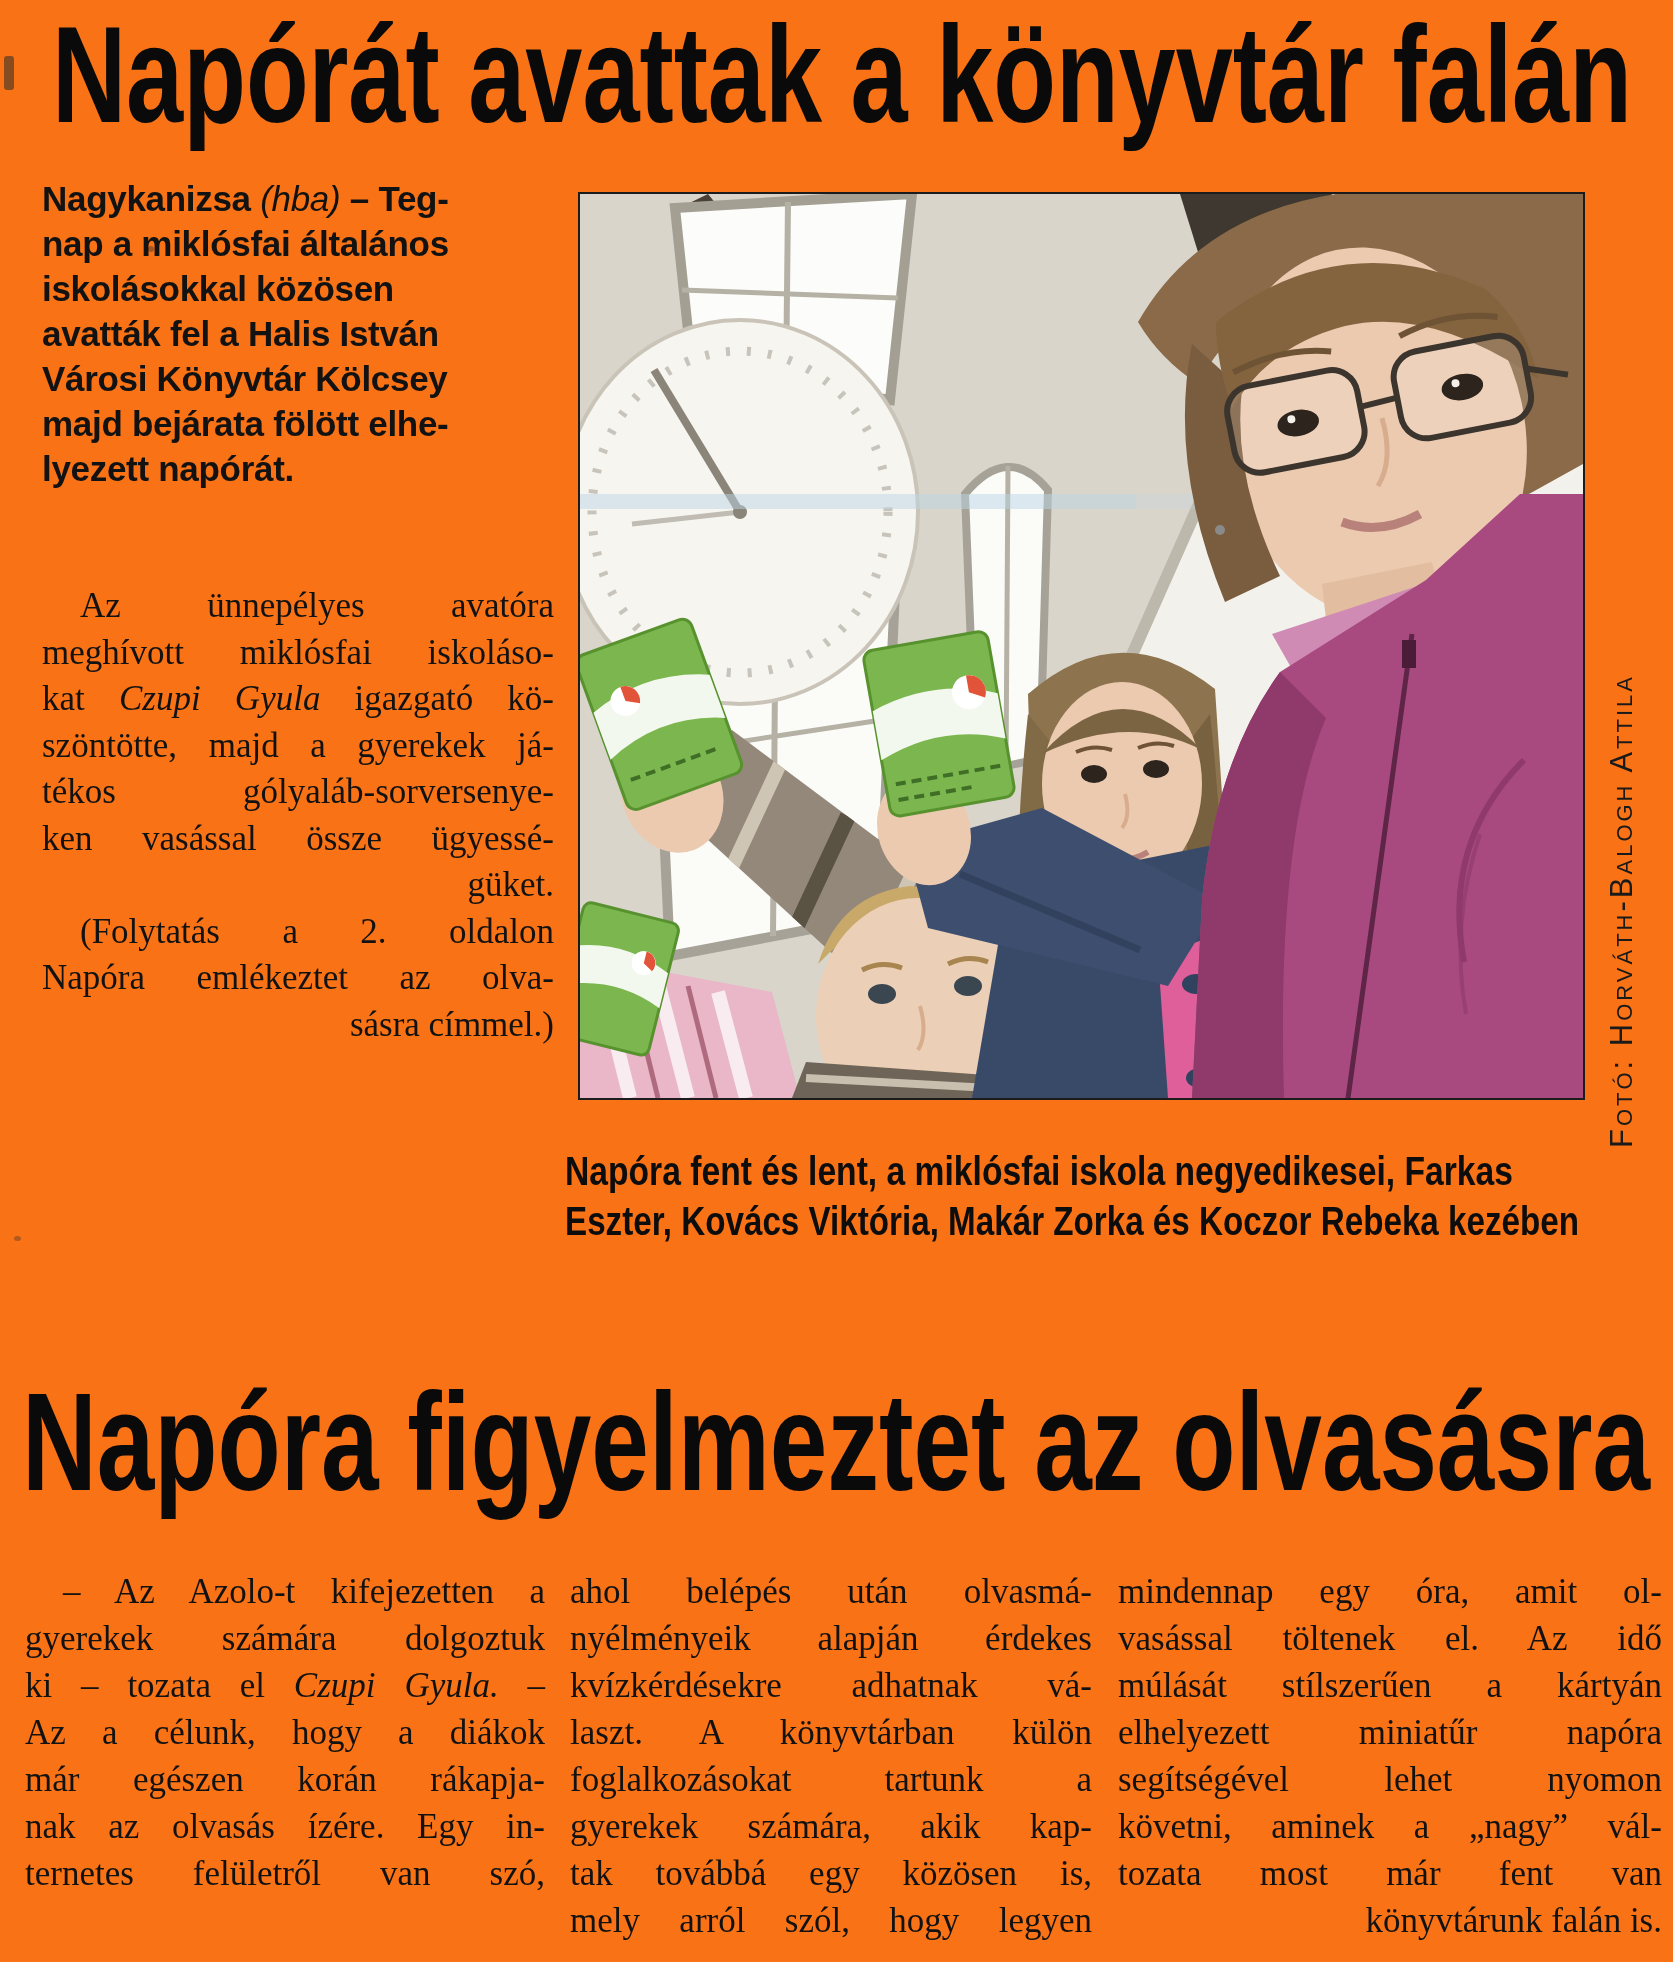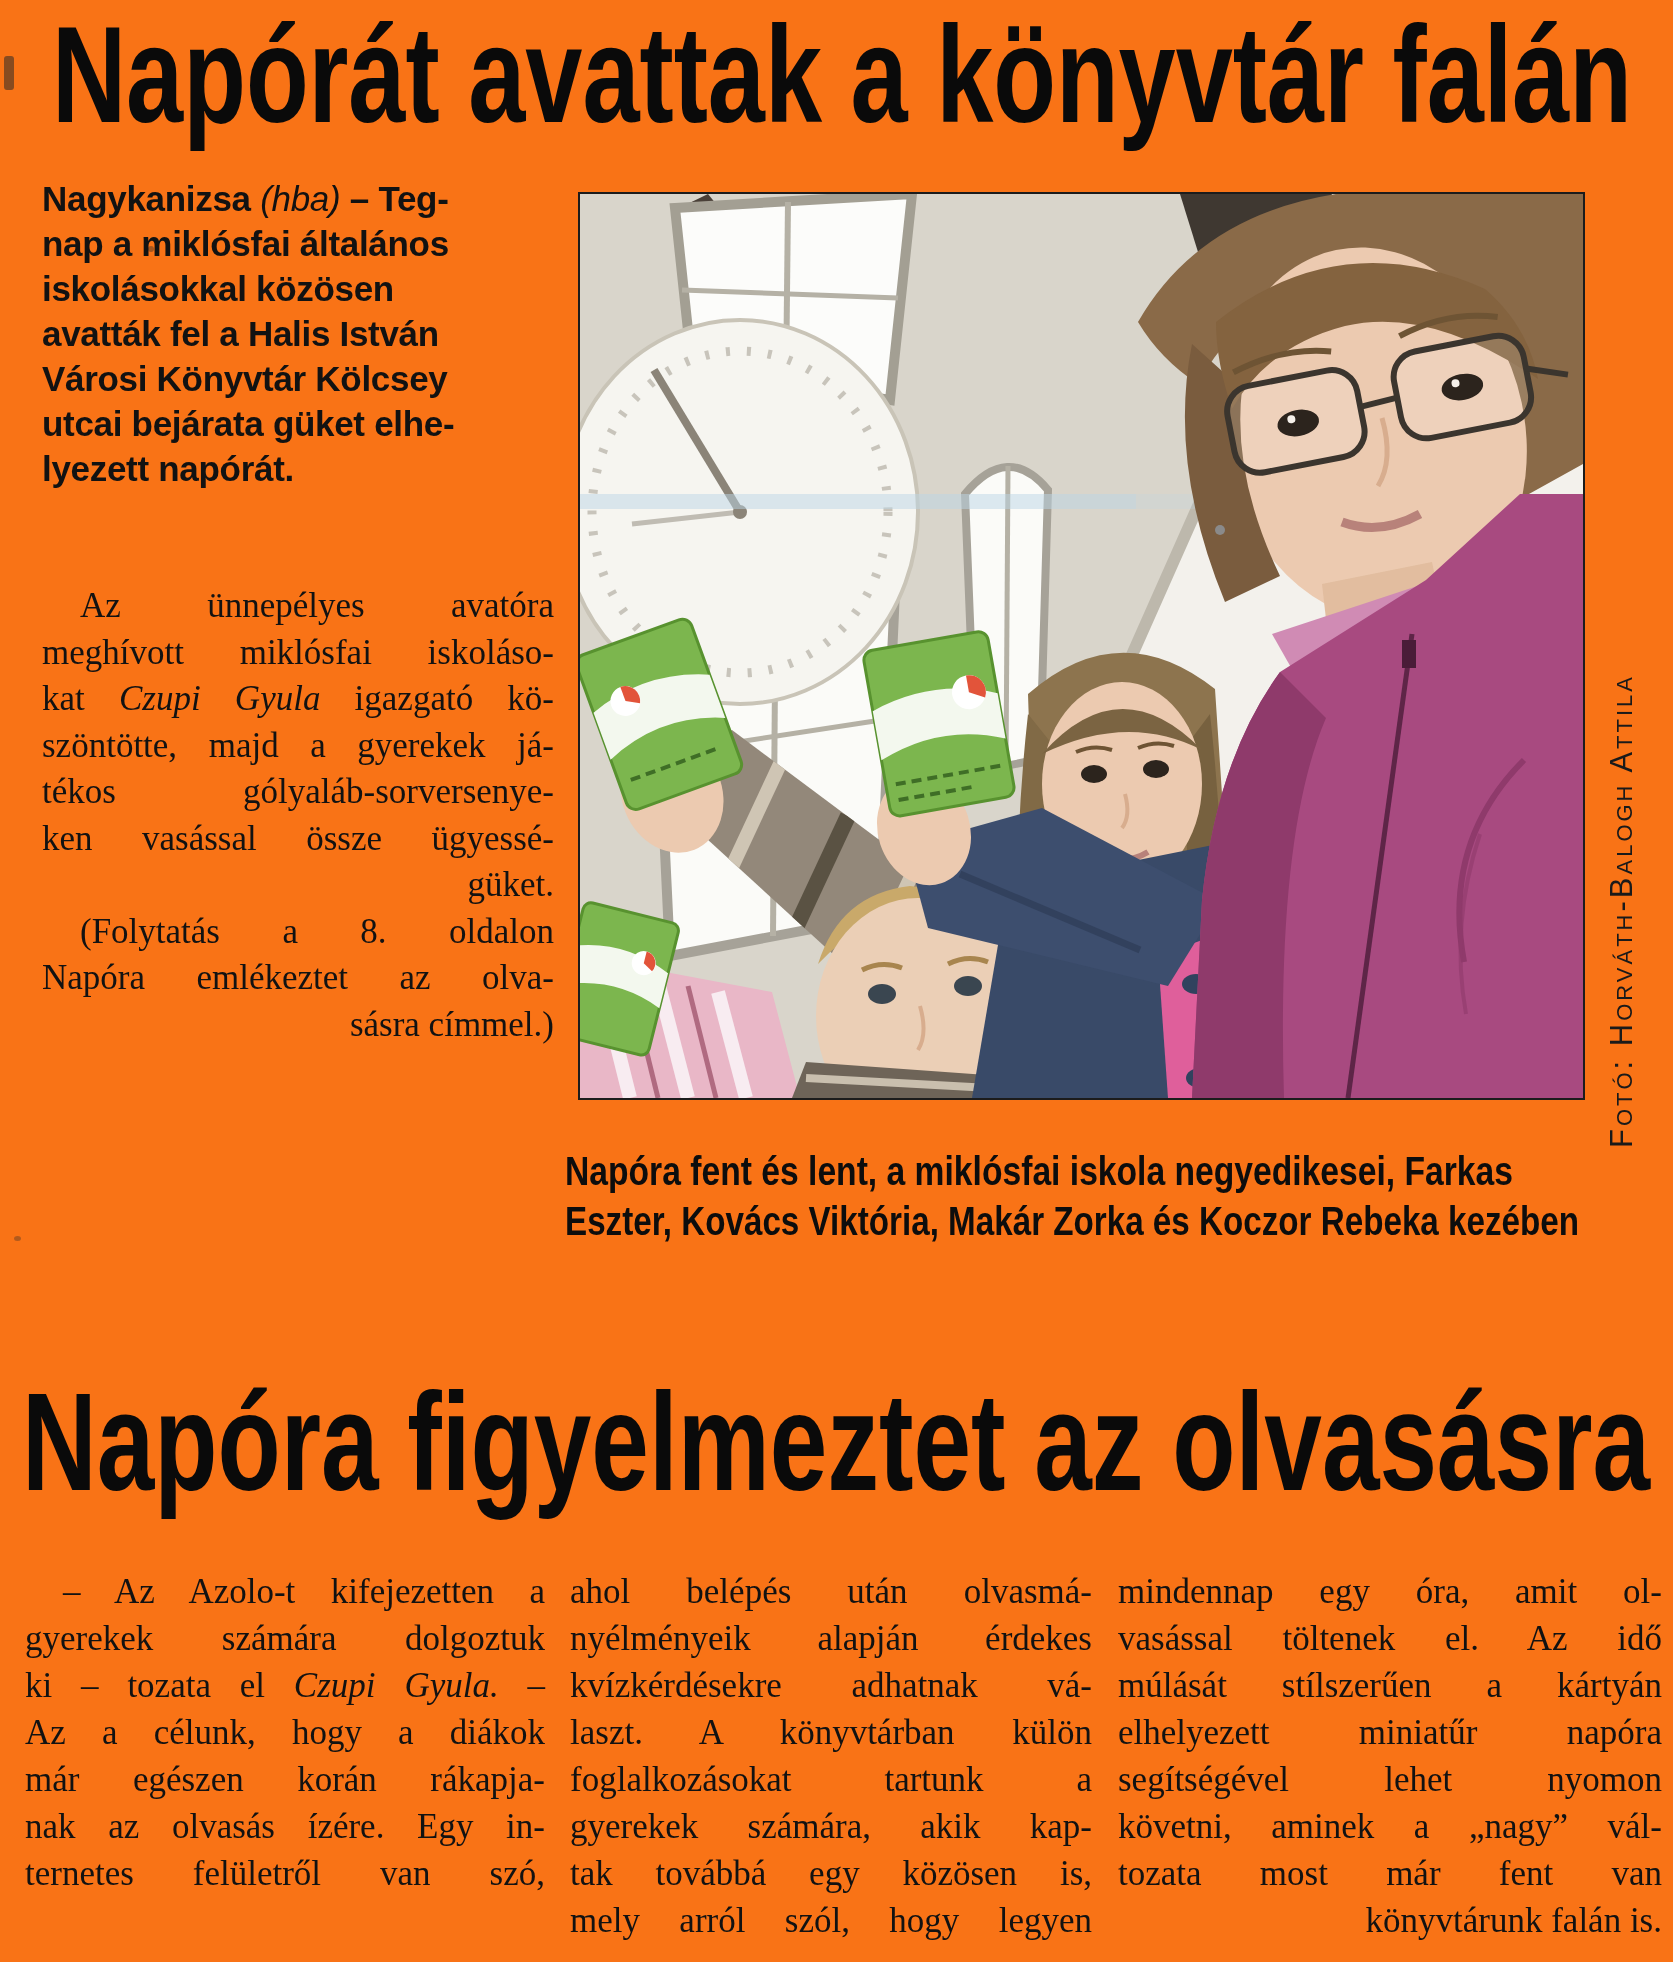--- a/index.html
+++ b/index.html
@@ -45,37 +45,37 @@
   <div class="speck" style="left:148px;top:246px;width:6px;height:6px;opacity:.4;"></div>
   <div class="speck" style="left:14px;top:1236px;width:7px;height:5px;opacity:.35;"></div>
 
   <div class="abs lead-col" style="left:42px;top:176px;width:516px;">
       <div class="para">
         <div class="line"><span class="bi">Nagykanizsa </span><span class="i">(hba)</span><span class=""> – Teg-</span></div>
         <div class="line">nap a miklósfai általános</div>
         <div class="line">iskolásokkal közösen</div>
         <div class="line">avatták fel a Halis István</div>
         <div class="line">Városi Könyvtár Kölcsey</div>
-        <div class="line">utcai bejárata güket elhe-</div>
+        <div class="line">majd bejárata fölött elhe-</div>
         <div class="line rag">lyezett napórát.</div>
       </div>
     </div>
 
   <div class="abs serif-col" style="left:42px;top:583px;width:512px;">
       <div class="para">
         <div class="line ind">Az ünnepélyes avatóra</div>
         <div class="line">meghívott miklósfai iskoláso-</div>
         <div class="line"><span class="">kat </span><span class="i">Czupi Gyula</span><span class=""> igazgató kö-</span></div>
         <div class="line">szöntötte, majd a gyerekek já-</div>
         <div class="line">tékos gólyaláb-sorversenye-</div>
         <div class="line">ken vasással össze ügyessé-</div>
         <div class="line rag">güket.</div>
       </div>
       <div class="para">
-        <div class="line ind">(Folytatás a 8. oldalon</div>
+        <div class="line ind">(Folytatás a 2. oldalon</div>
         <div class="line">Napóra emlékeztet az olva-</div>
         <div class="line rag">sásra címmel.)</div>
       </div>
     </div>
 
   <div class="photo-frame">
     <svg viewBox="0 0 1003 904" preserveAspectRatio="none">
 
       <rect x="0" y="0" width="1003" height="904" fill="#f3f1ec"></rect>
 

